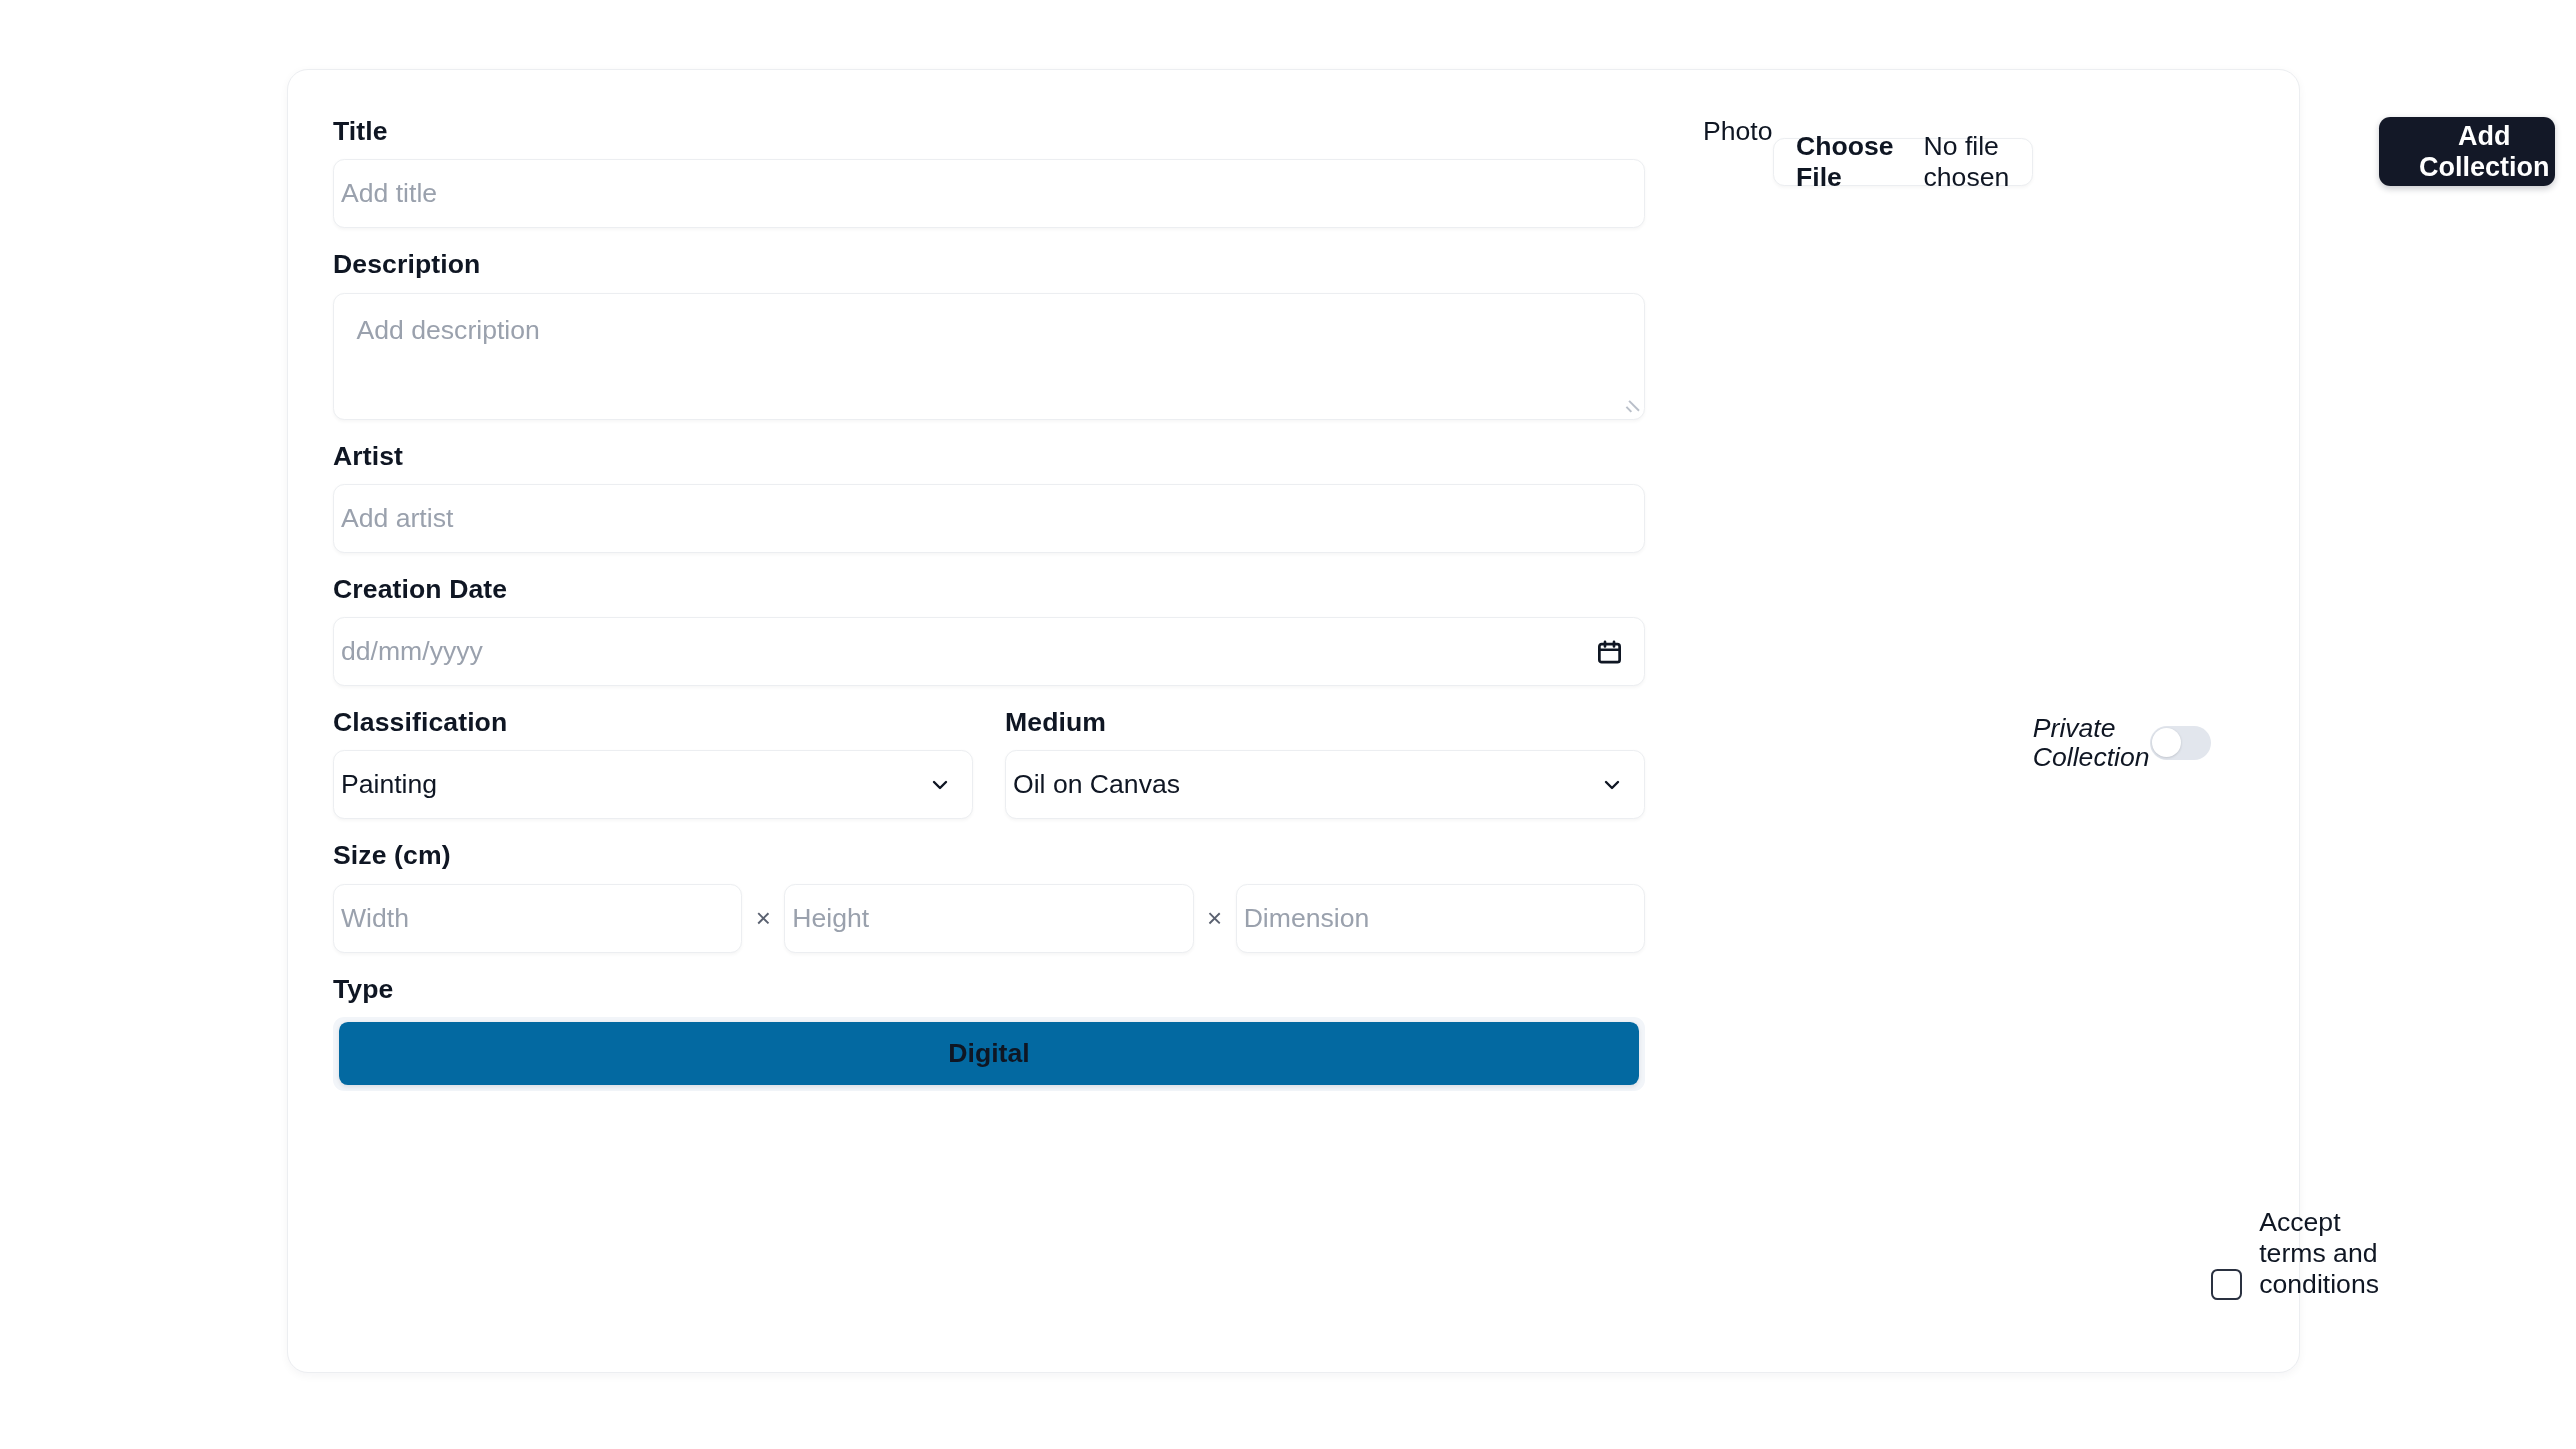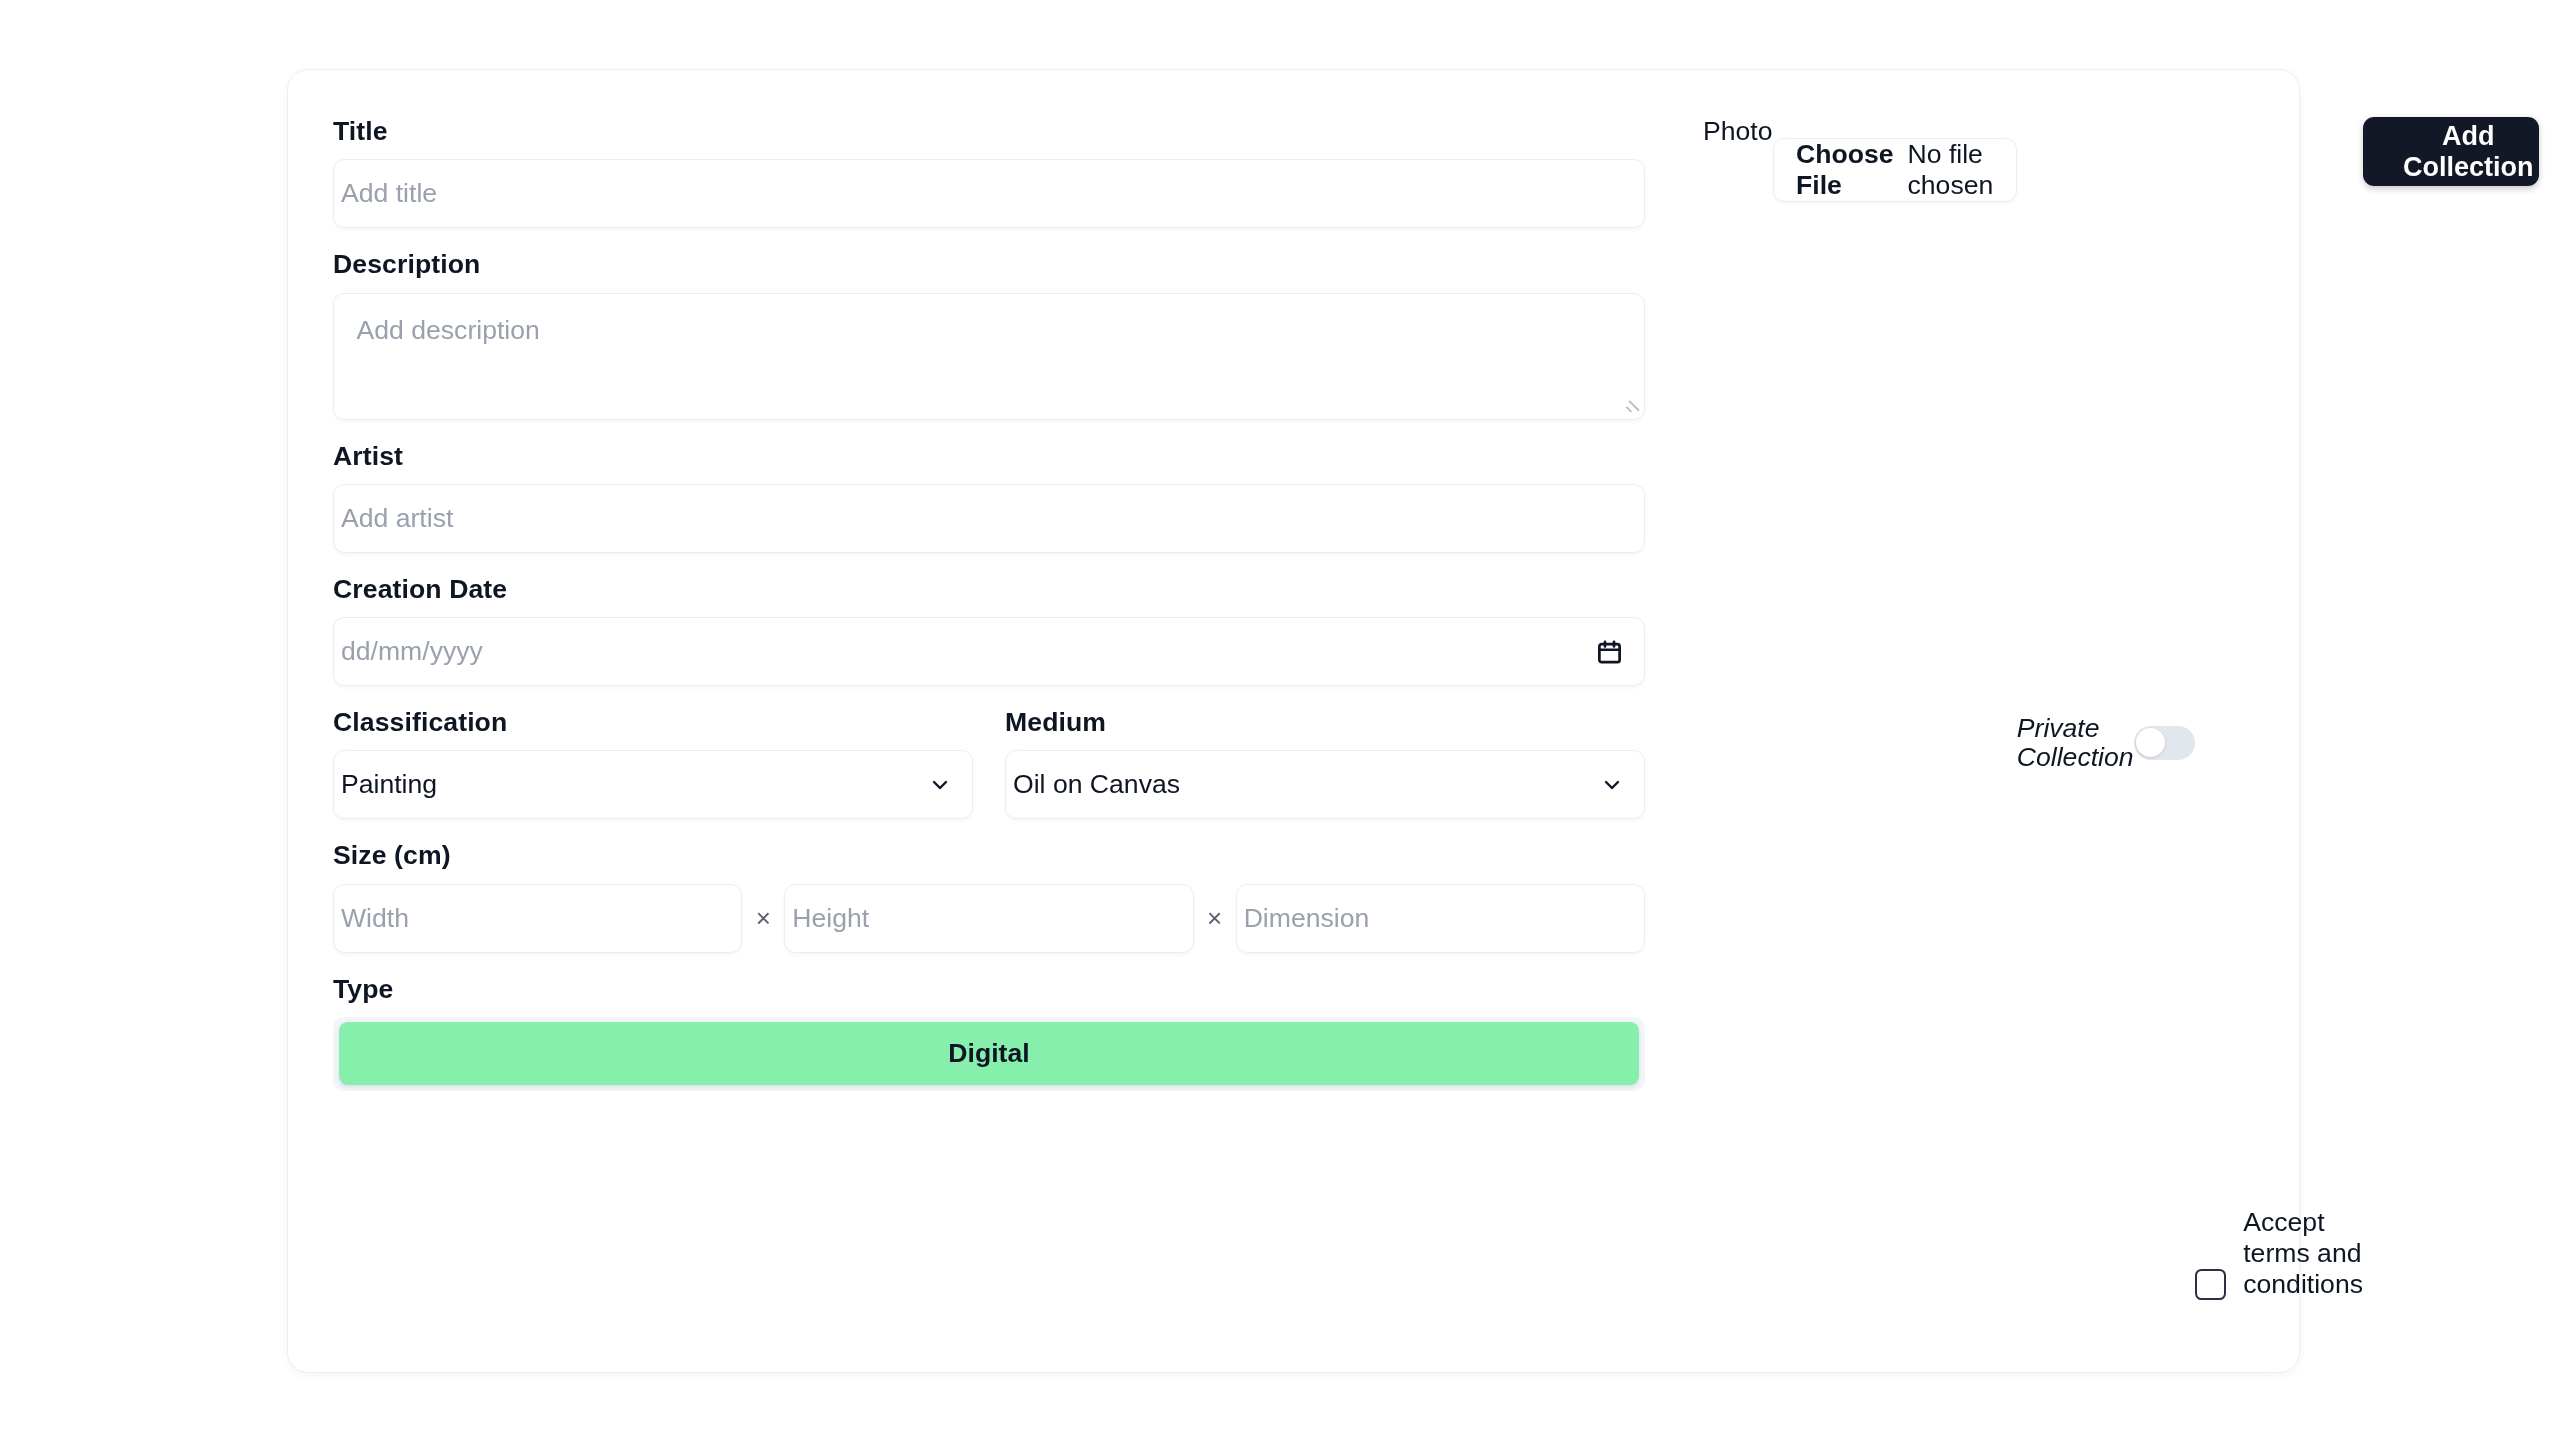--- a/index.html
+++ b/index.html
@@ -152,44 +152,44 @@
     font-size: 26.6px;
     font-weight: 700;
     color: #0f1623;
     border-radius: 8.9px;
     background: transparent;
     border: none;
     font-family: "Liberation Sans", sans-serif;
     cursor: pointer;
   }
   .seg.active {
-    background: #86efac;
+    background: #0369a1;
     box-shadow: 0 1.6px 4px rgba(16,24,40,0.10);
   }
 
   
   .photo-box {
     width: 100%;
     height: 564px;
     background: #e2e6ed;
     border-radius: 9.7px;
     margin-top: 14.5px;
   }
   .file-input {
     width: 100%;
-    height: 64px;
+    height: 48px;
     margin-top: 21px;
     background: #ffffff;
     border: 1.6px solid #eceef1;
     border-radius: 11.3px;
     box-shadow: 0 1.6px 3.2px rgba(16,24,40,0.035);
     display: flex;
     align-items: center;
     padding: 0 22.5px;
-    gap: 14px;
+    gap: 30px;
   }
   .file-btn { font-size: 26.6px; font-weight: 700; color: #0f1623; }
   .file-status { font-size: 26.6px; font-weight: 400; color: #0f1623; }
 
   .divider {
     height: 1.6px;
     background: #eceef1;
     margin: 39px 0 0 0;
     width: 100%;
   }

